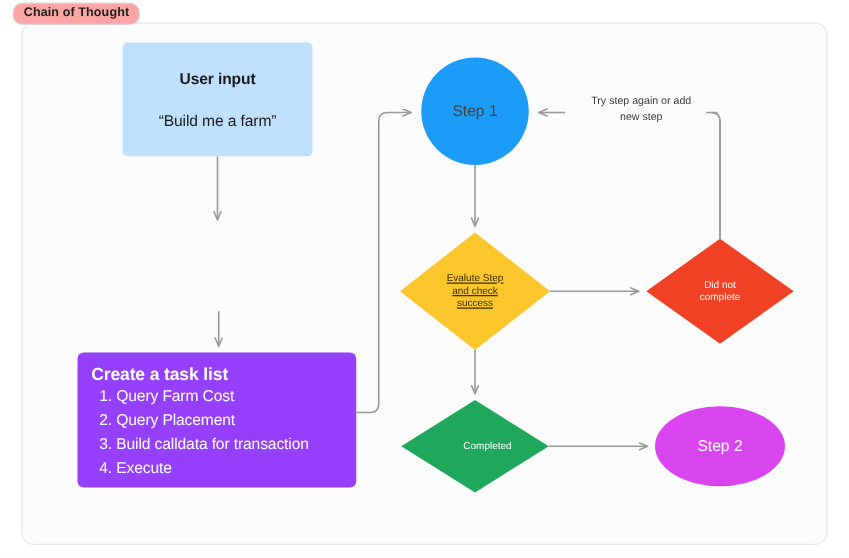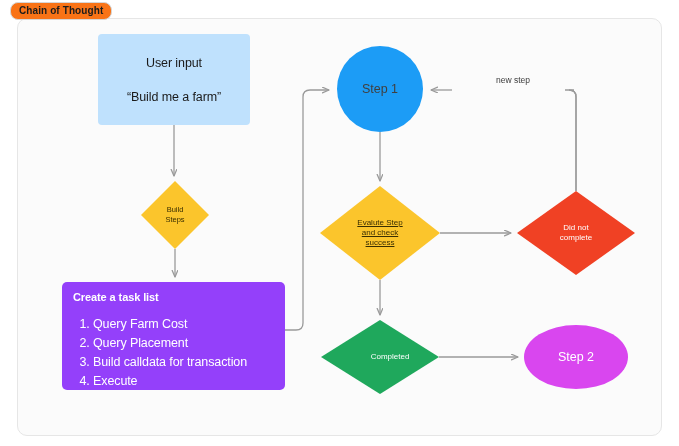--- a/index.html
+++ b/index.html
@@ -16,21 +16,21 @@
     overflow: hidden;
   }
   
   #cot-badge {
     position: absolute;
     left: 10px;
     top: 2px;
     height: 16px;
     line-height: 16px;
     padding: 0 8px;
-    background: #f97316;
+    background: #fca5a5;
     border: 1px solid #d6d6d6;
     border-radius: 8px;
     font-size: 10px;
     color: #1c1c1c;
     font-weight: 700;
     letter-spacing: 0.1px;
     white-space: nowrap;
     z-index: 20;
   }
   
@@ -68,21 +68,21 @@
     top: 34px;
     width: 152px;
     height: 91px;
     background: #bfe1fd;
     border-radius: 4px;
     flex-direction: column;
     color: #1a1a1a;
   }
   #node-user-input .title {
     font-size: 12.5px;
-    font-weight: 400;
+    font-weight: 700;
     margin-bottom: 20px;
     letter-spacing: -0.1px;
   }
   #node-user-input .sub {
     font-size: 12.5px;
     font-weight: 400;
     letter-spacing: -0.1px;
   }
   
   #node-build-steps {
@@ -115,23 +115,23 @@
     width: 223px;
     height: 108px;
     background: #9440fa;
     border-radius: 5px;
     display: block;
     padding: 9px 0 0 11px;
     color: #ffffff;
     text-align: left;
   }
   #node-task-list .tl-title {
-    font-size: 11px;
+    font-size: 14px;
     font-weight: 700;
-    margin-bottom: 12px;
+    margin-bottom: 1px;
     letter-spacing: -0.1px;
   }
   #node-task-list ol {
     margin: 0;
     padding: 0 0 0 20px;
     list-style: decimal;
   }
   #node-task-list li {
     font-size: 12.5px;
     font-weight: 400;
@@ -242,29 +242,20 @@
 
       <path d="M439,357 L518,357" marker-end="url(#arrow)"></path>
     </g>
   </svg>
 
   <div class="node" id="node-user-input">
     <div class="title">User input</div>
     <div class="sub">“Build me a farm”</div>
   </div>
 
-  <div class="node" id="node-build-steps">
-    <svg class="diamond-shape" viewBox="0 0 68 68" preserveAspectRatio="none">
-      <polygon points="34,0 68,34 34,68 0,34" fill="#fbc52c"></polygon>
-    </svg>
-    <div class="diamond-label">
-      <div>Build</div>
-      <div>Steps</div>
-    </div>
-  </div>
 
   <div class="node" id="node-task-list">
     <div class="tl-title">Create a task list</div>
     <ol>
       <li>Query Farm Cost</li>
       <li>Query Placement</li>
       <li>Build calldata for transaction</li>
       <li>Execute</li>
     </ol>
   </div>
@@ -299,16 +290,17 @@
       <polygon points="59,0 118,37 59,74 0,37" fill="#1fa85c"></polygon>
     </svg>
     <div class="diamond-label">Completed</div>
   </div>
 
   <div class="node" id="node-step2">
     <span>Step 2</span>
   </div>
 
   <div id="edge-label-retry">
+    <div>Try step again or add</div>
     <div>new step</div>
   </div>
 
 </div>
 
 </body></html>

